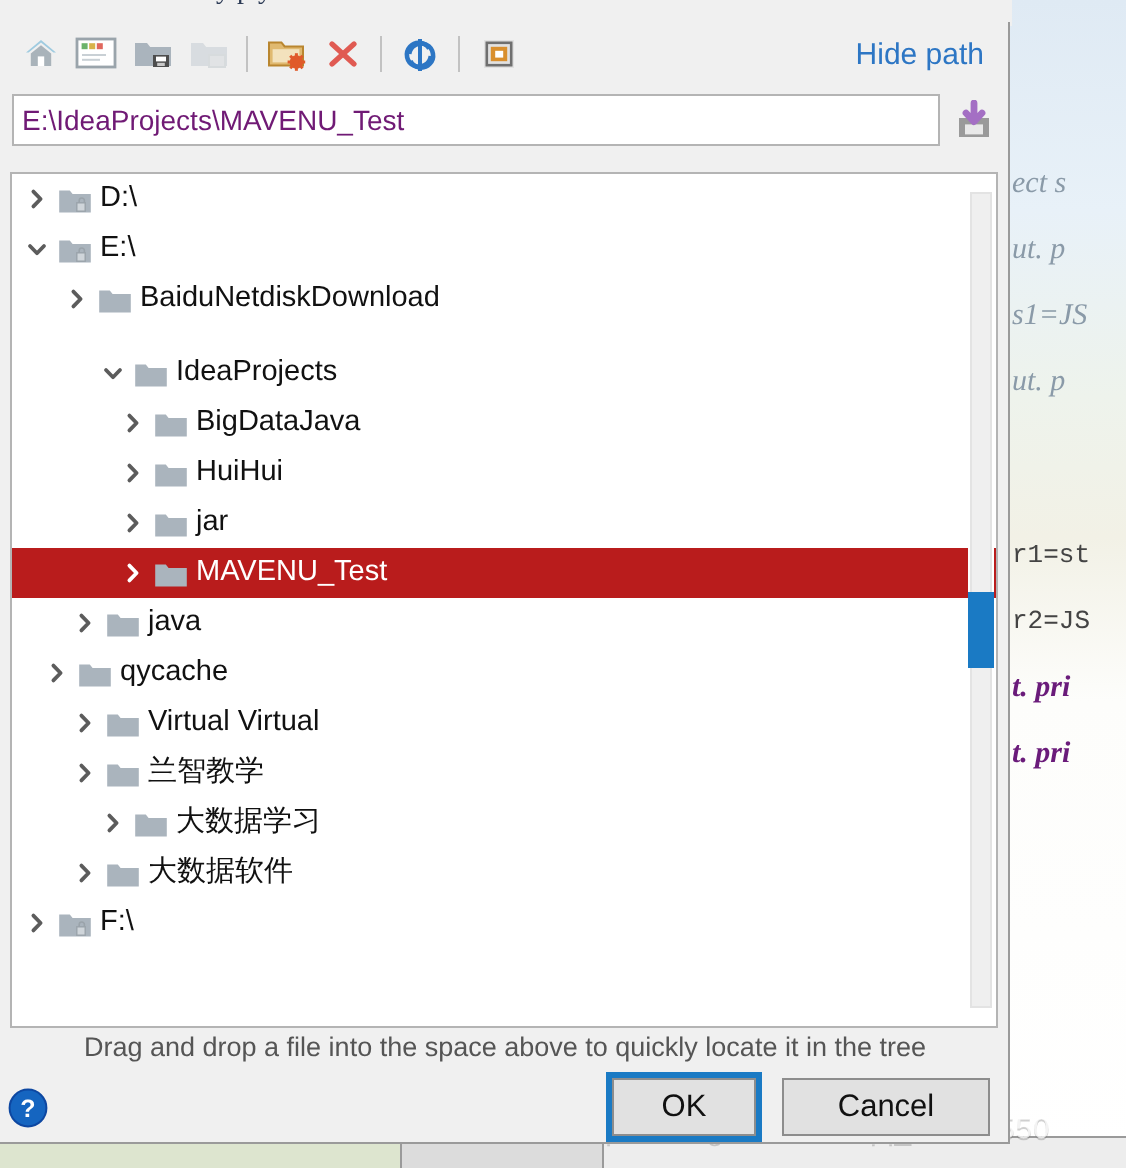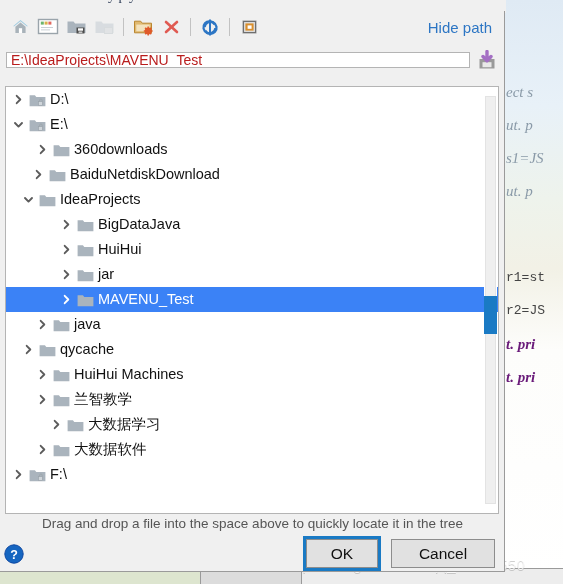--- a/index.html
+++ b/index.html
@@ -62,37 +62,37 @@
   #hide-path{
     margin-left:auto;color:#2d76c4;font-size:15px;cursor:pointer;
     padding-right:6px;white-space:nowrap;
   }
 
   
   #path-row{
     display:flex;align-items:center;padding:0 6px 0 6px;height:34px;box-sizing:border-box;
   }
   #path-input{
-    flex:1;height:16px;border:1px solid #b4b4b4;background:#fff;
-    font-family:"Liberation Sans",sans-serif;font-size:14px;color:#b91c1c;
+    flex:1;height:26px;border:1px solid #b4b4b4;background:#fff;
+    font-family:"Liberation Sans",sans-serif;font-size:14px;color:#701a75;
     padding:0 4px;box-sizing:border-box;outline:none;
   }
   #save-icon{width:22px;height:26px;margin-left:6px;display:flex;align-items:center;justify-content:center;cursor:pointer;}
 
   
   #tree-wrap{
     position:absolute;left:5px;top:75px;width:494px;height:428px;
     background:#fff;border:1px solid #b4b4b4;box-sizing:border-box;overflow:hidden;
   }
   #tree{position:absolute;left:0;top:0;right:0;}
   .row{
     height:25px;display:flex;align-items:center;white-space:nowrap;
     font-size:14.5px;color:#111;cursor:default;
   }
-  .row.sel{background:#3b82f6;color:#fff;}
+  .row.sel{background:#b91c1c;color:#fff;}
   .arrow{
     width:13px;height:13px;flex:0 0 auto;margin-right:4px;position:relative;
   }
   .arrow svg{display:block;}
   .fi{width:17px;height:14px;flex:0 0 auto;margin-right:4px;position:relative;}
   .lbl{line-height:1;}
 
   
   #vscroll{
     position:absolute;right:1px;top:1px;width:13px;bottom:1px;background:#fff;
@@ -267,129 +267,118 @@
               <path d="M3 5 L6.5 8.6 L10 5" fill="none" stroke="#5c5c5c" stroke-width="1.9" stroke-linecap="round" stroke-linejoin="round"></path>
             </svg>
           </span>
           <span class="fi"><svg width="17" height="14" viewBox="0 0 17 14">
               <path d="M0.6 2.2h5.3l1.4 1.8h9.1v9.2H0.6z" fill="#aab4bd"></path>
               <rect x="9.4" y="8.4" width="4.2" height="4.2" fill="#cfd5da" stroke="#9aa3aa" stroke-width=".7"></rect>
               <path d="M10.6 8.4v-1.1a1.3 1.3 0 0 1 2.6 0v1.1" fill="none" stroke="#9aa3aa" stroke-width=".8"></path>
             </svg></span>
           <span class="lbl">E:\</span>
         </div>
+        <div class="row" style="padding-left: 26px;">
+          <span class="arrow">
+            <svg width="13" height="13" viewBox="0 0 13 13">
+              <path d="M4.7 2.8 L8.3 6.5 L4.7 10.2" fill="none" stroke="#5c5c5c" stroke-width="1.9" stroke-linecap="round" stroke-linejoin="round"></path>
+            </svg>
+          </span>
+          <span class="fi"><svg width="17" height="14" viewBox="0 0 17 14">
+              <path d="M0.6 2.2h5.3l1.4 1.8h9.1v9.2H0.6z" fill="#aab4bd"></path>
+            </svg></span>
+          <span class="lbl">BaiduNetdiskDownload</span>
+        </div>
+        <div class="row" style="padding-left: 44px; margin-top: 12px;">
+          <span class="arrow">
+            <svg width="13" height="13" viewBox="0 0 13 13">
+              <path d="M3 5 L6.5 8.6 L10 5" fill="none" stroke="#5c5c5c" stroke-width="1.9" stroke-linecap="round" stroke-linejoin="round"></path>
+            </svg>
+          </span>
+          <span class="fi"><svg width="17" height="14" viewBox="0 0 17 14">
+              <path d="M0.6 2.2h5.3l1.4 1.8h9.1v9.2H0.6z" fill="#aab4bd"></path>
+            </svg></span>
+          <span class="lbl">IdeaProjects</span>
+        </div>
+        <div class="row" style="padding-left: 54px;">
+          <span class="arrow">
+            <svg width="13" height="13" viewBox="0 0 13 13">
+              <path d="M4.7 2.8 L8.3 6.5 L4.7 10.2" fill="none" stroke="#5c5c5c" stroke-width="1.9" stroke-linecap="round" stroke-linejoin="round"></path>
+            </svg>
+          </span>
+          <span class="fi"><svg width="17" height="14" viewBox="0 0 17 14">
+              <path d="M0.6 2.2h5.3l1.4 1.8h9.1v9.2H0.6z" fill="#aab4bd"></path>
+            </svg></span>
+          <span class="lbl">BigDataJava</span>
+        </div>
+        <div class="row" style="padding-left: 54px;">
+          <span class="arrow">
+            <svg width="13" height="13" viewBox="0 0 13 13">
+              <path d="M4.7 2.8 L8.3 6.5 L4.7 10.2" fill="none" stroke="#5c5c5c" stroke-width="1.9" stroke-linecap="round" stroke-linejoin="round"></path>
+            </svg>
+          </span>
+          <span class="fi"><svg width="17" height="14" viewBox="0 0 17 14">
+              <path d="M0.6 2.2h5.3l1.4 1.8h9.1v9.2H0.6z" fill="#aab4bd"></path>
+            </svg></span>
+          <span class="lbl">HuiHui</span>
+        </div>
+        <div class="row" style="padding-left: 54px;">
+          <span class="arrow">
+            <svg width="13" height="13" viewBox="0 0 13 13">
+              <path d="M4.7 2.8 L8.3 6.5 L4.7 10.2" fill="none" stroke="#5c5c5c" stroke-width="1.9" stroke-linecap="round" stroke-linejoin="round"></path>
+            </svg>
+          </span>
+          <span class="fi"><svg width="17" height="14" viewBox="0 0 17 14">
+              <path d="M0.6 2.2h5.3l1.4 1.8h9.1v9.2H0.6z" fill="#aab4bd"></path>
+            </svg></span>
+          <span class="lbl">jar</span>
+        </div>
+        <div class="row sel" style="padding-left: 54px;">
+          <span class="arrow">
+            <svg width="13" height="13" viewBox="0 0 13 13">
+              <path d="M4.7 2.8 L8.3 6.5 L4.7 10.2" fill="none" stroke="#ffffff" stroke-width="1.9" stroke-linecap="round" stroke-linejoin="round"></path>
+            </svg>
+          </span>
+          <span class="fi"><svg width="17" height="14" viewBox="0 0 17 14">
+              <path d="M0.6 2.2h5.3l1.4 1.8h9.1v9.2H0.6z" fill="#aab4bd"></path>
+            </svg></span>
+          <span class="lbl">MAVENU_Test</span>
+        </div>
         <div class="row" style="padding-left: 30px;">
           <span class="arrow">
             <svg width="13" height="13" viewBox="0 0 13 13">
               <path d="M4.7 2.8 L8.3 6.5 L4.7 10.2" fill="none" stroke="#5c5c5c" stroke-width="1.9" stroke-linecap="round" stroke-linejoin="round"></path>
             </svg>
           </span>
           <span class="fi"><svg width="17" height="14" viewBox="0 0 17 14">
               <path d="M0.6 2.2h5.3l1.4 1.8h9.1v9.2H0.6z" fill="#aab4bd"></path>
             </svg></span>
-          <span class="lbl">360downloads</span>
-        </div>
-        <div class="row" style="padding-left: 26px;">
-          <span class="arrow">
-            <svg width="13" height="13" viewBox="0 0 13 13">
-              <path d="M4.7 2.8 L8.3 6.5 L4.7 10.2" fill="none" stroke="#5c5c5c" stroke-width="1.9" stroke-linecap="round" stroke-linejoin="round"></path>
-            </svg>
-          </span>
-          <span class="fi"><svg width="17" height="14" viewBox="0 0 17 14">
-              <path d="M0.6 2.2h5.3l1.4 1.8h9.1v9.2H0.6z" fill="#aab4bd"></path>
-            </svg></span>
-          <span class="lbl">BaiduNetdiskDownload</span>
+          <span class="lbl">java</span>
         </div>
         <div class="row" style="padding-left: 16px;">
           <span class="arrow">
             <svg width="13" height="13" viewBox="0 0 13 13">
-              <path d="M3 5 L6.5 8.6 L10 5" fill="none" stroke="#5c5c5c" stroke-width="1.9" stroke-linecap="round" stroke-linejoin="round"></path>
-            </svg>
-          </span>
-          <span class="fi"><svg width="17" height="14" viewBox="0 0 17 14">
-              <path d="M0.6 2.2h5.3l1.4 1.8h9.1v9.2H0.6z" fill="#aab4bd"></path>
-            </svg></span>
-          <span class="lbl">IdeaProjects</span>
-        </div>
-        <div class="row" style="padding-left: 54px;">
-          <span class="arrow">
-            <svg width="13" height="13" viewBox="0 0 13 13">
-              <path d="M4.7 2.8 L8.3 6.5 L4.7 10.2" fill="none" stroke="#5c5c5c" stroke-width="1.9" stroke-linecap="round" stroke-linejoin="round"></path>
-            </svg>
-          </span>
-          <span class="fi"><svg width="17" height="14" viewBox="0 0 17 14">
-              <path d="M0.6 2.2h5.3l1.4 1.8h9.1v9.2H0.6z" fill="#aab4bd"></path>
-            </svg></span>
-          <span class="lbl">BigDataJava</span>
-        </div>
-        <div class="row" style="padding-left: 54px;">
-          <span class="arrow">
-            <svg width="13" height="13" viewBox="0 0 13 13">
-              <path d="M4.7 2.8 L8.3 6.5 L4.7 10.2" fill="none" stroke="#5c5c5c" stroke-width="1.9" stroke-linecap="round" stroke-linejoin="round"></path>
-            </svg>
-          </span>
-          <span class="fi"><svg width="17" height="14" viewBox="0 0 17 14">
-              <path d="M0.6 2.2h5.3l1.4 1.8h9.1v9.2H0.6z" fill="#aab4bd"></path>
-            </svg></span>
-          <span class="lbl">HuiHui</span>
-        </div>
-        <div class="row" style="padding-left: 54px;">
-          <span class="arrow">
-            <svg width="13" height="13" viewBox="0 0 13 13">
-              <path d="M4.7 2.8 L8.3 6.5 L4.7 10.2" fill="none" stroke="#5c5c5c" stroke-width="1.9" stroke-linecap="round" stroke-linejoin="round"></path>
-            </svg>
-          </span>
-          <span class="fi"><svg width="17" height="14" viewBox="0 0 17 14">
-              <path d="M0.6 2.2h5.3l1.4 1.8h9.1v9.2H0.6z" fill="#aab4bd"></path>
-            </svg></span>
-          <span class="lbl">jar</span>
-        </div>
-        <div class="row sel" style="padding-left: 54px;">
-          <span class="arrow">
-            <svg width="13" height="13" viewBox="0 0 13 13">
-              <path d="M4.7 2.8 L8.3 6.5 L4.7 10.2" fill="none" stroke="#ffffff" stroke-width="1.9" stroke-linecap="round" stroke-linejoin="round"></path>
-            </svg>
-          </span>
-          <span class="fi"><svg width="17" height="14" viewBox="0 0 17 14">
-              <path d="M0.6 2.2h5.3l1.4 1.8h9.1v9.2H0.6z" fill="#aab4bd"></path>
-            </svg></span>
-          <span class="lbl">MAVENU_Test</span>
+              <path d="M4.7 2.8 L8.3 6.5 L4.7 10.2" fill="none" stroke="#5c5c5c" stroke-width="1.9" stroke-linecap="round" stroke-linejoin="round"></path>
+            </svg>
+          </span>
+          <span class="fi"><svg width="17" height="14" viewBox="0 0 17 14">
+              <path d="M0.6 2.2h5.3l1.4 1.8h9.1v9.2H0.6z" fill="#aab4bd"></path>
+            </svg></span>
+          <span class="lbl">qycache</span>
         </div>
         <div class="row" style="padding-left: 30px;">
           <span class="arrow">
             <svg width="13" height="13" viewBox="0 0 13 13">
               <path d="M4.7 2.8 L8.3 6.5 L4.7 10.2" fill="none" stroke="#5c5c5c" stroke-width="1.9" stroke-linecap="round" stroke-linejoin="round"></path>
             </svg>
           </span>
           <span class="fi"><svg width="17" height="14" viewBox="0 0 17 14">
               <path d="M0.6 2.2h5.3l1.4 1.8h9.1v9.2H0.6z" fill="#aab4bd"></path>
             </svg></span>
-          <span class="lbl">java</span>
-        </div>
-        <div class="row" style="padding-left: 16px;">
-          <span class="arrow">
-            <svg width="13" height="13" viewBox="0 0 13 13">
-              <path d="M4.7 2.8 L8.3 6.5 L4.7 10.2" fill="none" stroke="#5c5c5c" stroke-width="1.9" stroke-linecap="round" stroke-linejoin="round"></path>
-            </svg>
-          </span>
-          <span class="fi"><svg width="17" height="14" viewBox="0 0 17 14">
-              <path d="M0.6 2.2h5.3l1.4 1.8h9.1v9.2H0.6z" fill="#aab4bd"></path>
-            </svg></span>
-          <span class="lbl">qycache</span>
-        </div>
-        <div class="row" style="padding-left: 30px;">
-          <span class="arrow">
-            <svg width="13" height="13" viewBox="0 0 13 13">
-              <path d="M4.7 2.8 L8.3 6.5 L4.7 10.2" fill="none" stroke="#5c5c5c" stroke-width="1.9" stroke-linecap="round" stroke-linejoin="round"></path>
-            </svg>
-          </span>
-          <span class="fi"><svg width="17" height="14" viewBox="0 0 17 14">
-              <path d="M0.6 2.2h5.3l1.4 1.8h9.1v9.2H0.6z" fill="#aab4bd"></path>
-            </svg></span>
-          <span class="lbl">HuiHui Machines</span>
+          <span class="lbl">Virtual Virtual</span>
         </div>
         <div class="row" style="padding-left: 30px;">
           <span class="arrow">
             <svg width="13" height="13" viewBox="0 0 13 13">
               <path d="M4.7 2.8 L8.3 6.5 L4.7 10.2" fill="none" stroke="#5c5c5c" stroke-width="1.9" stroke-linecap="round" stroke-linejoin="round"></path>
             </svg>
           </span>
           <span class="fi"><svg width="17" height="14" viewBox="0 0 17 14">
               <path d="M0.6 2.2h5.3l1.4 1.8h9.1v9.2H0.6z" fill="#aab4bd"></path>
             </svg></span>

